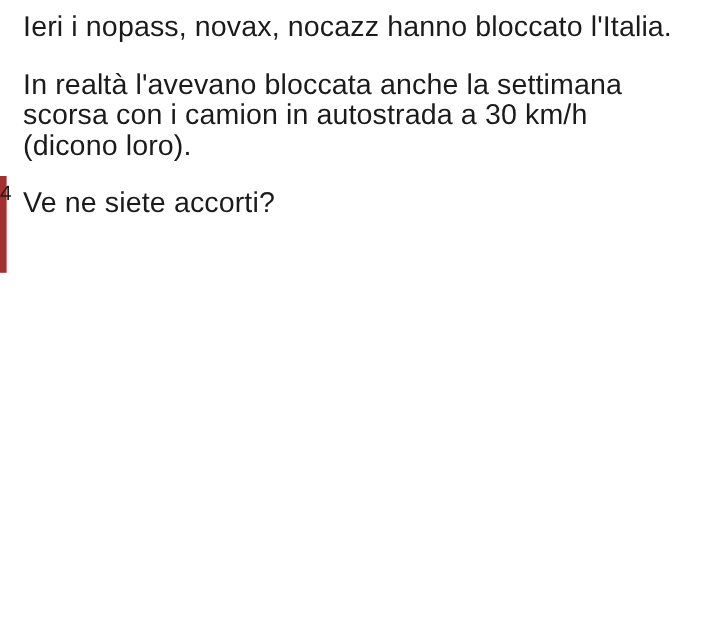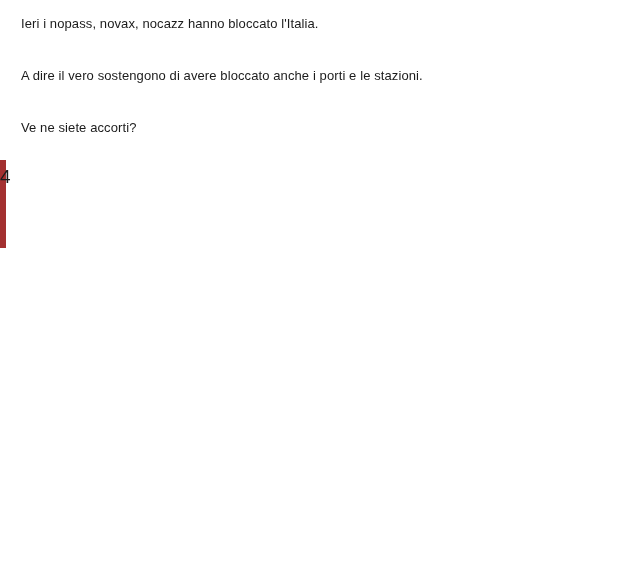--- a/index.html
+++ b/index.html
@@ -42,38 +42,38 @@
     white-space: nowrap;
   }
   .content {
     position: absolute;
     left: 21px;
     top: 10px;
     right: 14px;
   }
   .para {
     margin: 0 0 24px 0;
-    font-size: 13px;
+    font-size: 26px;
     line-height: 28px;
     color: #1b1b1b;
     letter-spacing: 0.1px;
     text-align: left;
     white-space: pre-wrap;
   }
   .para:last-child {
     margin-bottom: 0;
   }
 </style>
 </head>
 <body>
 
 <div class="page">
 
   <div class="accent-bar"></div>
   <div class="edge-glyph">4</div>
 
   <div class="content">
     <p class="para">Ieri i nopass, novax, nocazz hanno bloccato l'Italia.</p>
-    <p class="para">A dire il vero sostengono di avere bloccato anche i porti e le stazioni.</p>
+    <p class="para">In realtà l'avevano bloccata anche la settimana scorsa con i camion in autostrada a 30 km/h (dicono loro).</p>
     <p class="para">Ve ne siete accorti?</p>
   </div>
 
 </div>
 
 </body></html>

